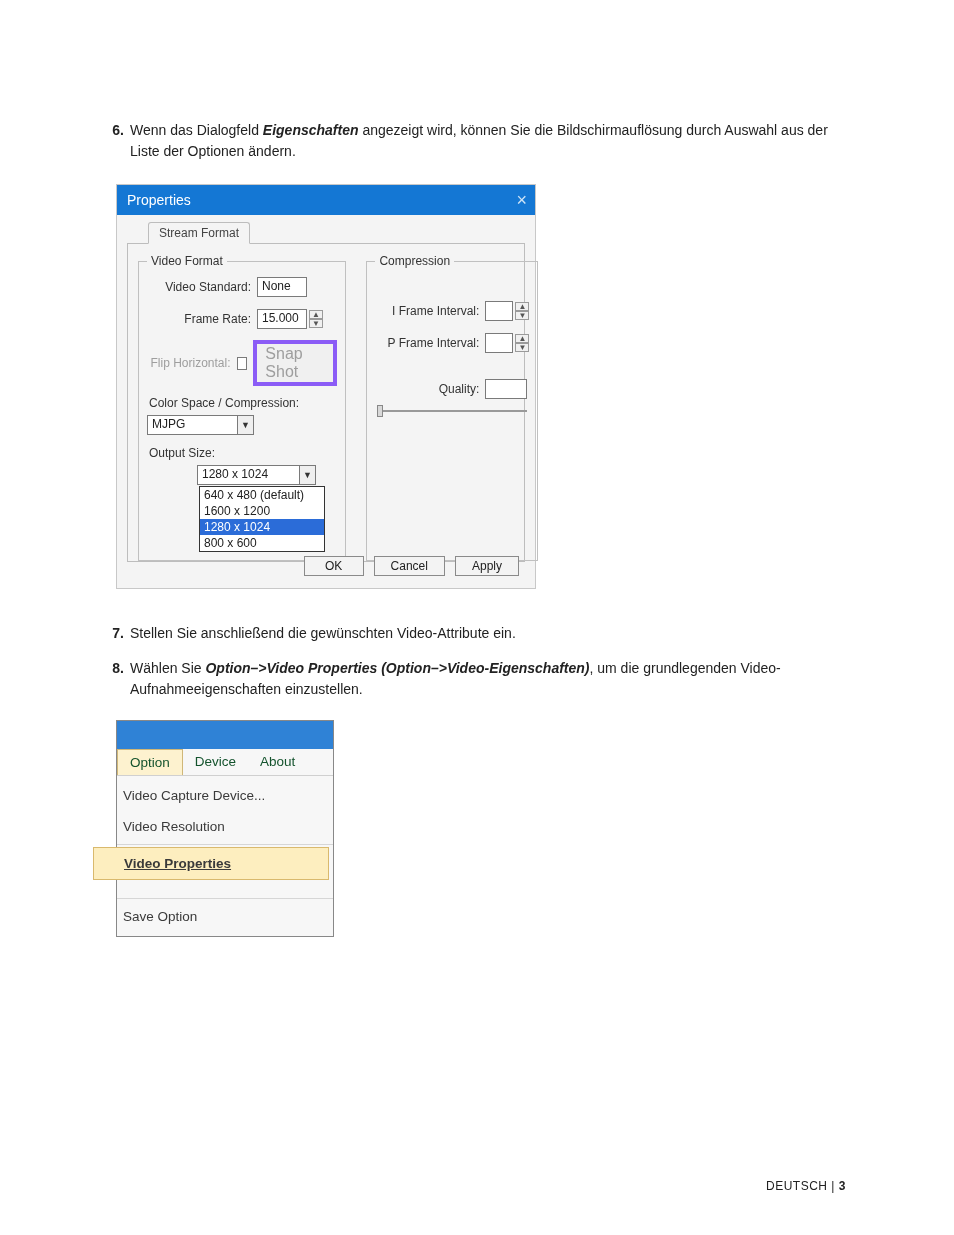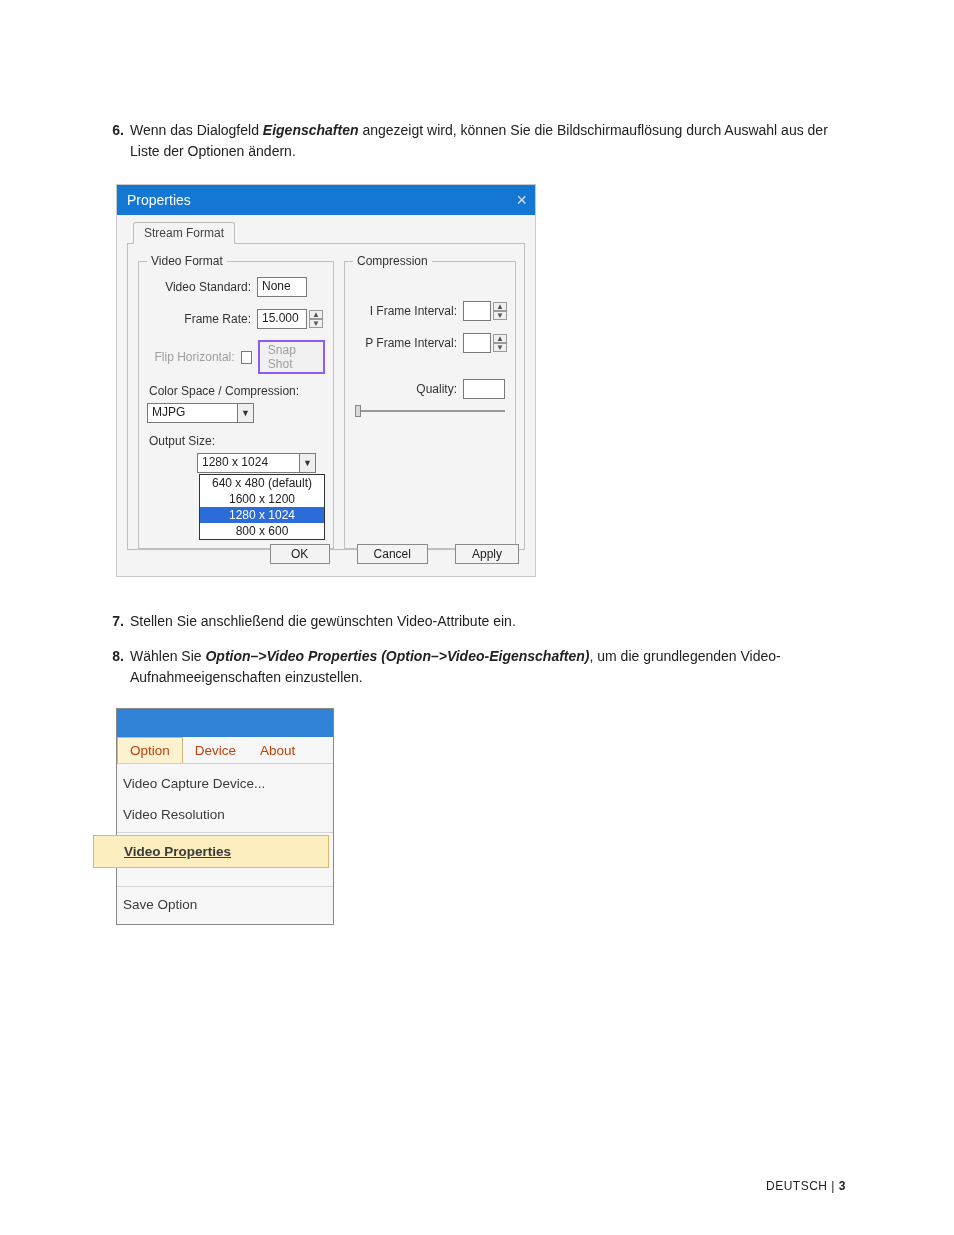--- a/index.html
+++ b/index.html
@@ -65,32 +65,32 @@
     position: relative;
   }
   .tab-label {
     display: inline-block;
     padding: 3px 10px;
     border: 1px solid #bdbdbd;
     border-bottom: 1px solid #f4f4f4;
     background: #f4f4f4;
     color: #444;
     border-radius: 3px 3px 0 0;
-    margin-left: 6px;
+    margin-left: 21px;
     position: relative;
     top: 1px;
   }
   .tab-content {
     border: 1px solid #bdbdbd;
     background: #f4f4f4;
     padding: 10px 10px 0 10px;
   }
   .cols {
     display: flex;
-    gap: 10px;
+    gap: 20px;
   }
   fieldset.group {
     border: 1px solid #c0c0c0;
     padding: 8px 8px 8px 8px;
     margin: 0;
     font-size: 12px;
     flex: 1;
     position: relative;
   }
   fieldset.group legend {
@@ -137,24 +137,24 @@
     color: #555;
   }
   .chk {
     width: 13px; height: 13px;
     border: 1px solid #7a7a7a;
     background: #fff;
     display: inline-block;
     margin-right: 6px;
   }
   .btn-ss {
-    border: 2px solid #8b5cf6;
+    border: 4px solid #8b5cf6;
     background: #f0f0f0;
     padding: 1px 8px;
-    font-size: 12px;
+    font-size: 16px;
     color: #9e9e9e;
   }
   .combo {
     display: flex;
     align-items: stretch;
   }
   .combo .inp { border-right: none; width: 90px; }
   .combo .drop {
     border: 1px solid #7a7a7a;
     background: #efefef;
@@ -173,21 +173,20 @@
   .combo2 .inp { width: 102px; }
   .combo-list {
     position: relative;
     margin-left: 52px;
     margin-top: -2px;
     border: 1px solid #333;
     background: #fff;
     width: 126px;
     font-size: 12px;
     z-index: 5;
-    text-align: center;
   }
   .combo-list div {
     padding: 1px 4px;
     white-space: nowrap;
   }
   .combo-list .sel {
     background: #2b6cd8;
     color: #fff;
   }
   .slider-bar {
@@ -202,21 +201,21 @@
     left: 0;
     top: -5px;
     width: 6px;
     height: 12px;
     background: #d8d8d8;
     border: 1px solid #888;
   }
   .dlg-buttons {
     display: flex;
     justify-content: flex-end;
-    gap: 27px;
+    gap: 10px;
     padding: 10px 6px 0 0;
     margin-top: -30px;
     position: relative;
     z-index: 0;
   }
   .dlg-btn {
     border: 1px solid #8a8a8a;
     background: #f3f3f3;
     padding: 2px 16px;
     font-size: 12px;
@@ -237,24 +236,24 @@
     font-family: "Segoe UI", Tahoma, sans-serif;
     font-size: 13.5px;
     box-shadow: none;
   }
   .menu-top {
     background: #2f82d6;
     height: 28px;
   }
   .menubar {
     display: flex;
-    align-items: center;
+    align-items: flex-start;
     background: #f7f7f7;
     border-bottom: 1px solid #d0d0d0;
-    color: #c2410c;
+    color: #14532d;
   }
   .menubar .mi {
     padding: 5px 12px 5px 12px;
   }
   .menubar .mi.active {
     background: #fdf2cf;
     border: 1px solid #d0b778;
     border-bottom: none;
   }
   .menu-body {

